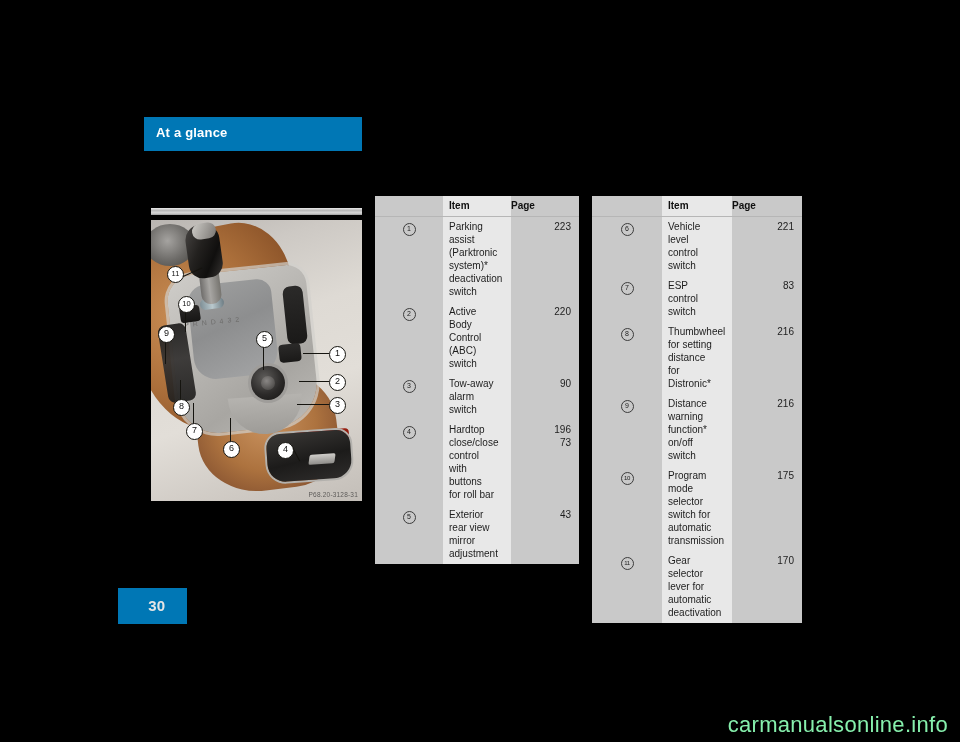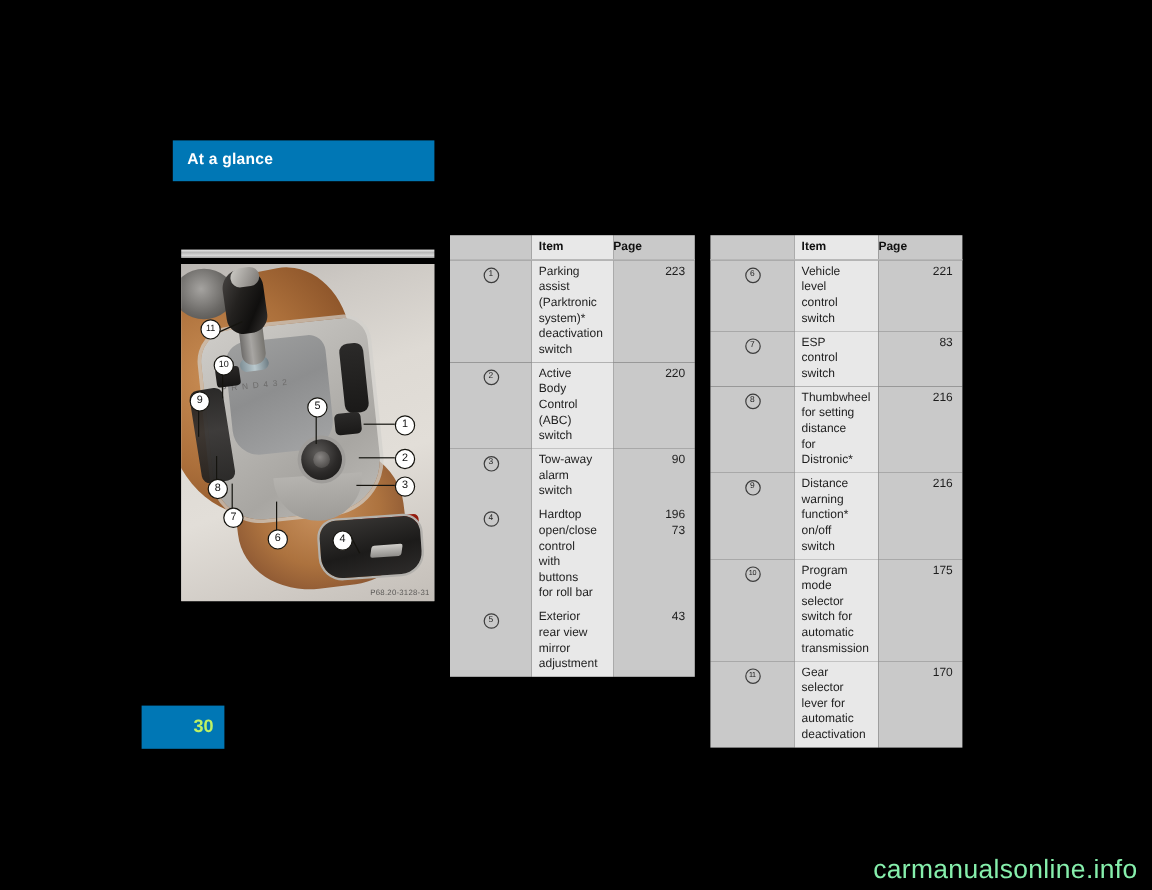--- a/index.html
+++ b/index.html
@@ -290,23 +290,23 @@
   #page-number-block {
     position: absolute;
     left: 118px;
     top: 588px;
     width: 69px;
     height: 36px;
     background: #0077b5;
   }
   #page-number-text {
     position: absolute;
-    right: 9px;
+    right: 22px;
     top: 9px;
-    color: #bef264;
+    color: #e5e5e5;
     font-size: 15px;
     font-weight: bold;
   }
 
   
   #watermark {
     position: absolute;
     right: 12px;
     bottom: 4px;
     color: #86efac;
@@ -395,21 +395,21 @@
       <td class="col-item">Active Body Control (ABC) switch</td>
       <td class="col-page">220</td>
     </tr>
     <tr>
       <td class="col-num"><span class="num-circle">3</span></td>
       <td class="col-item">Tow-away alarm switch</td>
       <td class="col-page">90</td>
     </tr>
     <tr>
       <td class="col-num"><span class="num-circle">4</span></td>
-      <td class="col-item">Hardtop open/close control with buttons for roll bar</td>
+      <td class="col-item">Hardtop close/close control with buttons for roll bar</td>
       <td class="col-page">196
 73</td>
     </tr>
     <tr>
       <td class="col-num"><span class="num-circle">5</span></td>
       <td class="col-item">Exterior rear view mirror adjustment</td>
       <td class="col-page">43</td>
     </tr>
   </tbody>
 </table>

